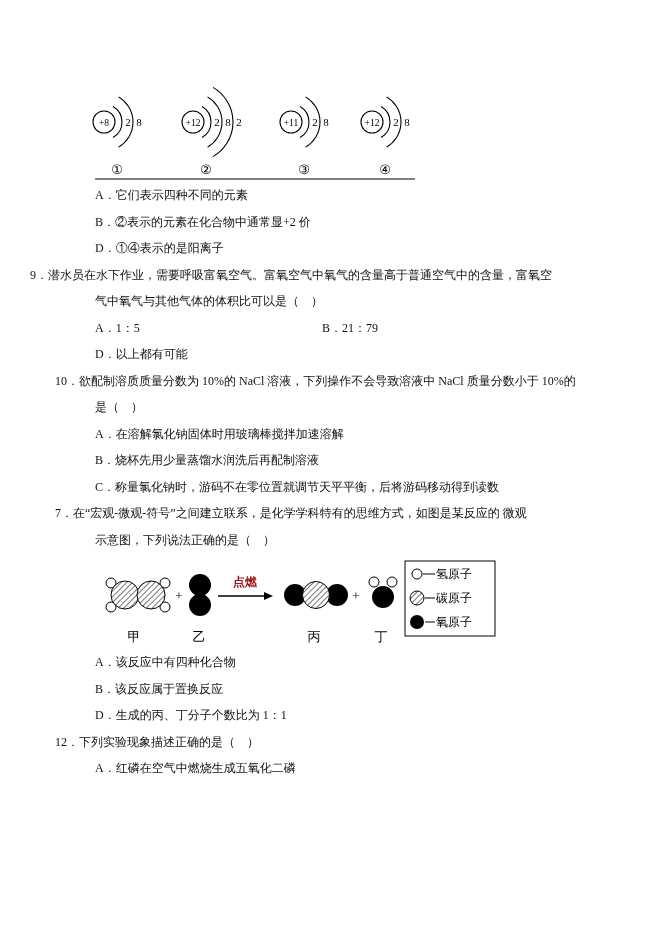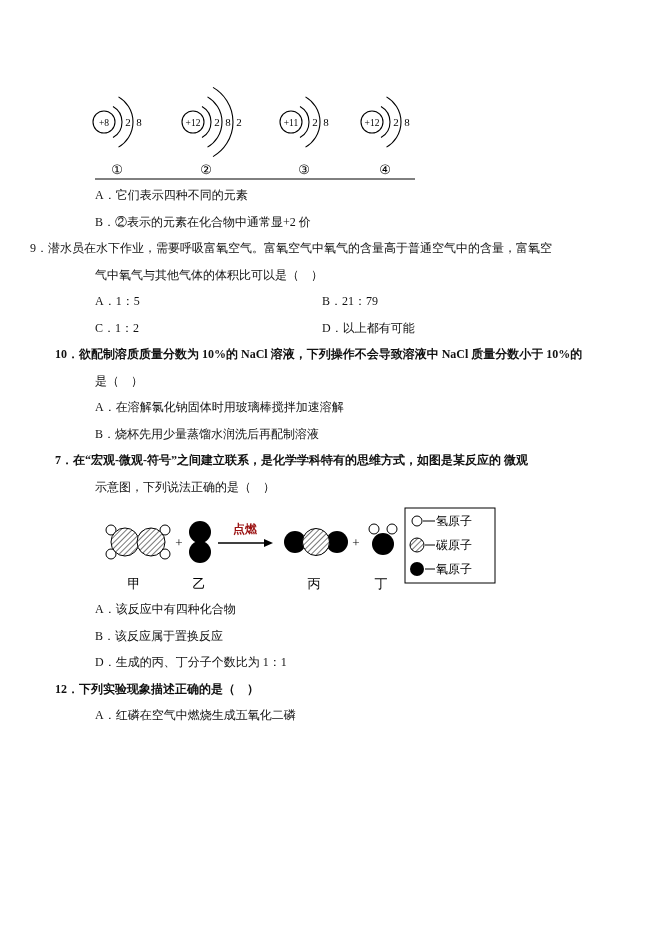--- a/index.html
+++ b/index.html
@@ -8,21 +8,21 @@
     position:relative;
     width:661px;height:935px;
     background:#fff;
     color:#111;
     font-family:"Liberation Serif","DejaVu Serif",serif;
     padding-top:78px;
     overflow:hidden;
   }
   .t{font-size:12px;line-height:26.5px;white-space:nowrap;}
   .q1{padding-left:30px;}   
-  .q2{padding-left:55px;font-weight:bold;}   
+  .q2{padding-left:55px;}   
   .opt{padding-left:95px;}  
   .row{display:flex;font-family:Liberation Serif, serif;}
   .row .c1{width:227px;}
   .atom-fig{margin-left:90px;height:104px;}
   .mol-fig{margin:4px 0 2px 95px;height:90px;}
   svg text{font-family:"Liberation Serif","DejaVu Serif",serif;}
   .mol-label{font-size:13px;}
   .plus{font-size:13px;}
   .ignite{font-size:12px;font-weight:bold;}
   .legend-label{font-size:12px;}
@@ -71,36 +71,37 @@
           <path d="M 14.5 -25.114 A 29 29 0 0 1 14.5 25.114" fill="none" stroke="#000" stroke-width="1.1"></path>
           <text x="35" y="4" text-anchor="middle" font-size="11">8</text>
         </g>
         <text x="295" y="96" text-anchor="middle" font-size="13">④</text>
         <line x1="5" y1="101" x2="325" y2="101" stroke="#000" stroke-width="1"></line>
       </svg>
   </div>
 
   <div class="t opt">A．它们表示四种不同的元素</div>
   <div class="t opt">B．②表示的元素在化合物中通常显+2 价</div>
+  <div class="t opt">D．①④表示的是阳离子</div>
 
   <div class="t q1">9．潜水员在水下作业，需要呼吸富氧空气。富氧空气中氧气的含量高于普通空气中的含量，富氧空</div>
   <div class="t opt">气中氧气与其他气体的体积比可以是（　）</div>
   <div class="t opt row">
     <span class="c1">A．1：5</span>
     <span>B．21：79</span>
   </div>
   <div class="t opt row">
-    <span class="c1">C．1：2</span>
     <span>D．以上都有可能</span>
   </div>
 
   <div class="t q2">10．欲配制溶质质量分数为 10%的 NaCl 溶液，下列操作不会导致溶液中 NaCl 质量分数小于 10%的</div>
   <div class="t opt">是（　）</div>
   <div class="t opt">A．在溶解氯化钠固体时用玻璃棒搅拌加速溶解</div>
   <div class="t opt">B．烧杯先用少量蒸馏水润洗后再配制溶液</div>
+  <div class="t opt">C．称量氯化钠时，游码不在零位置就调节天平平衡，后将游码移动得到读数</div>
 
   <div class="t q2">7．在“宏观-微观-符号”之间建立联系，是化学学科特有的思维方式，如图是某反应的 微观</div>
   <div class="t opt">示意图，下列说法正确的是（　）</div>
 
   <div class="mol-fig">
     <svg width="405" height="90" viewBox="0 0 405 90">
       <defs>
         <pattern id="hatch" patternUnits="userSpaceOnUse" width="4" height="4" patternTransform="rotate(45)">
           <rect width="4" height="4" fill="#ffffff"></rect>
           <line x1="0" y1="0" x2="0" y2="4" stroke="#555555" stroke-width="1.6"></line>

